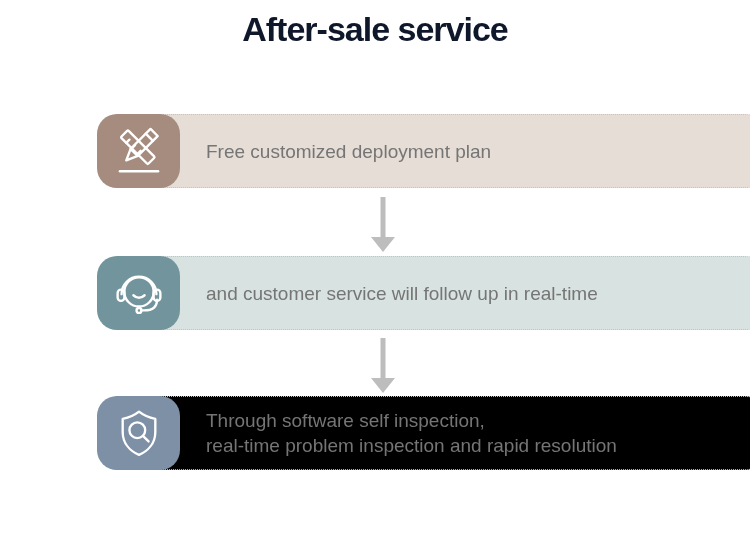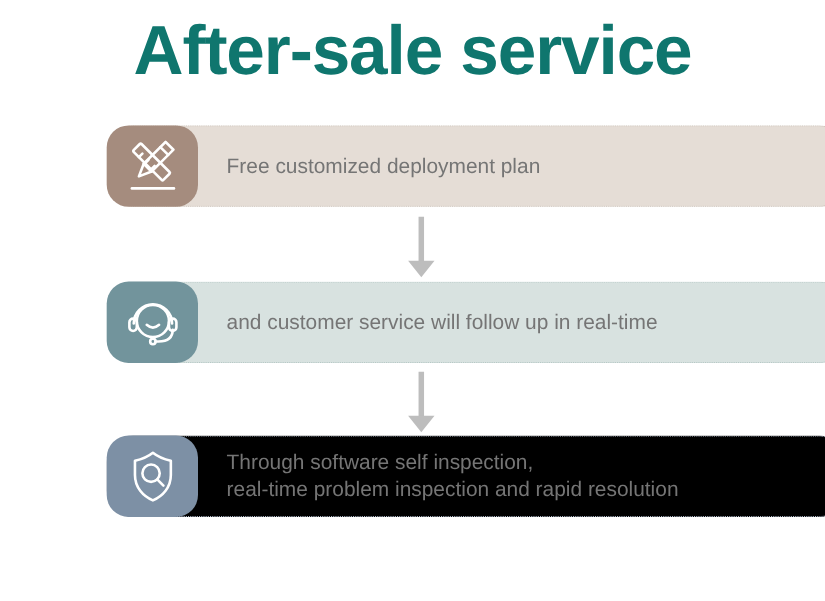--- a/index.html
+++ b/index.html
@@ -2,21 +2,21 @@
 <html><head>
 <meta charset="utf-8">
 <style>
   html,body{margin:0;padding:0;background:#ffffff;}
   .canvas{
     position:relative;width:750px;height:546px;background:#ffffff;overflow:hidden;
     font-family:"Liberation Sans", sans-serif;
   }
   .page-title{
     position:absolute;top:10px;left:0;width:100%;
-    text-align:center;font-size:63px;font-weight:700;color:#0f766e;
+    text-align:center;font-size:34px;font-weight:700;color:#0f172a;
     letter-spacing:-1px;
   }
   .step{position:absolute;left:97px;width:672px;height:74px;}
   .bar{
     position:absolute;inset:0;border-radius:24px;
     border:1px dotted rgba(120,110,100,0.35);
     box-sizing:border-box;
   }
   .texts{
     position:absolute;left:108px;top:0;bottom:0;right:12px;

